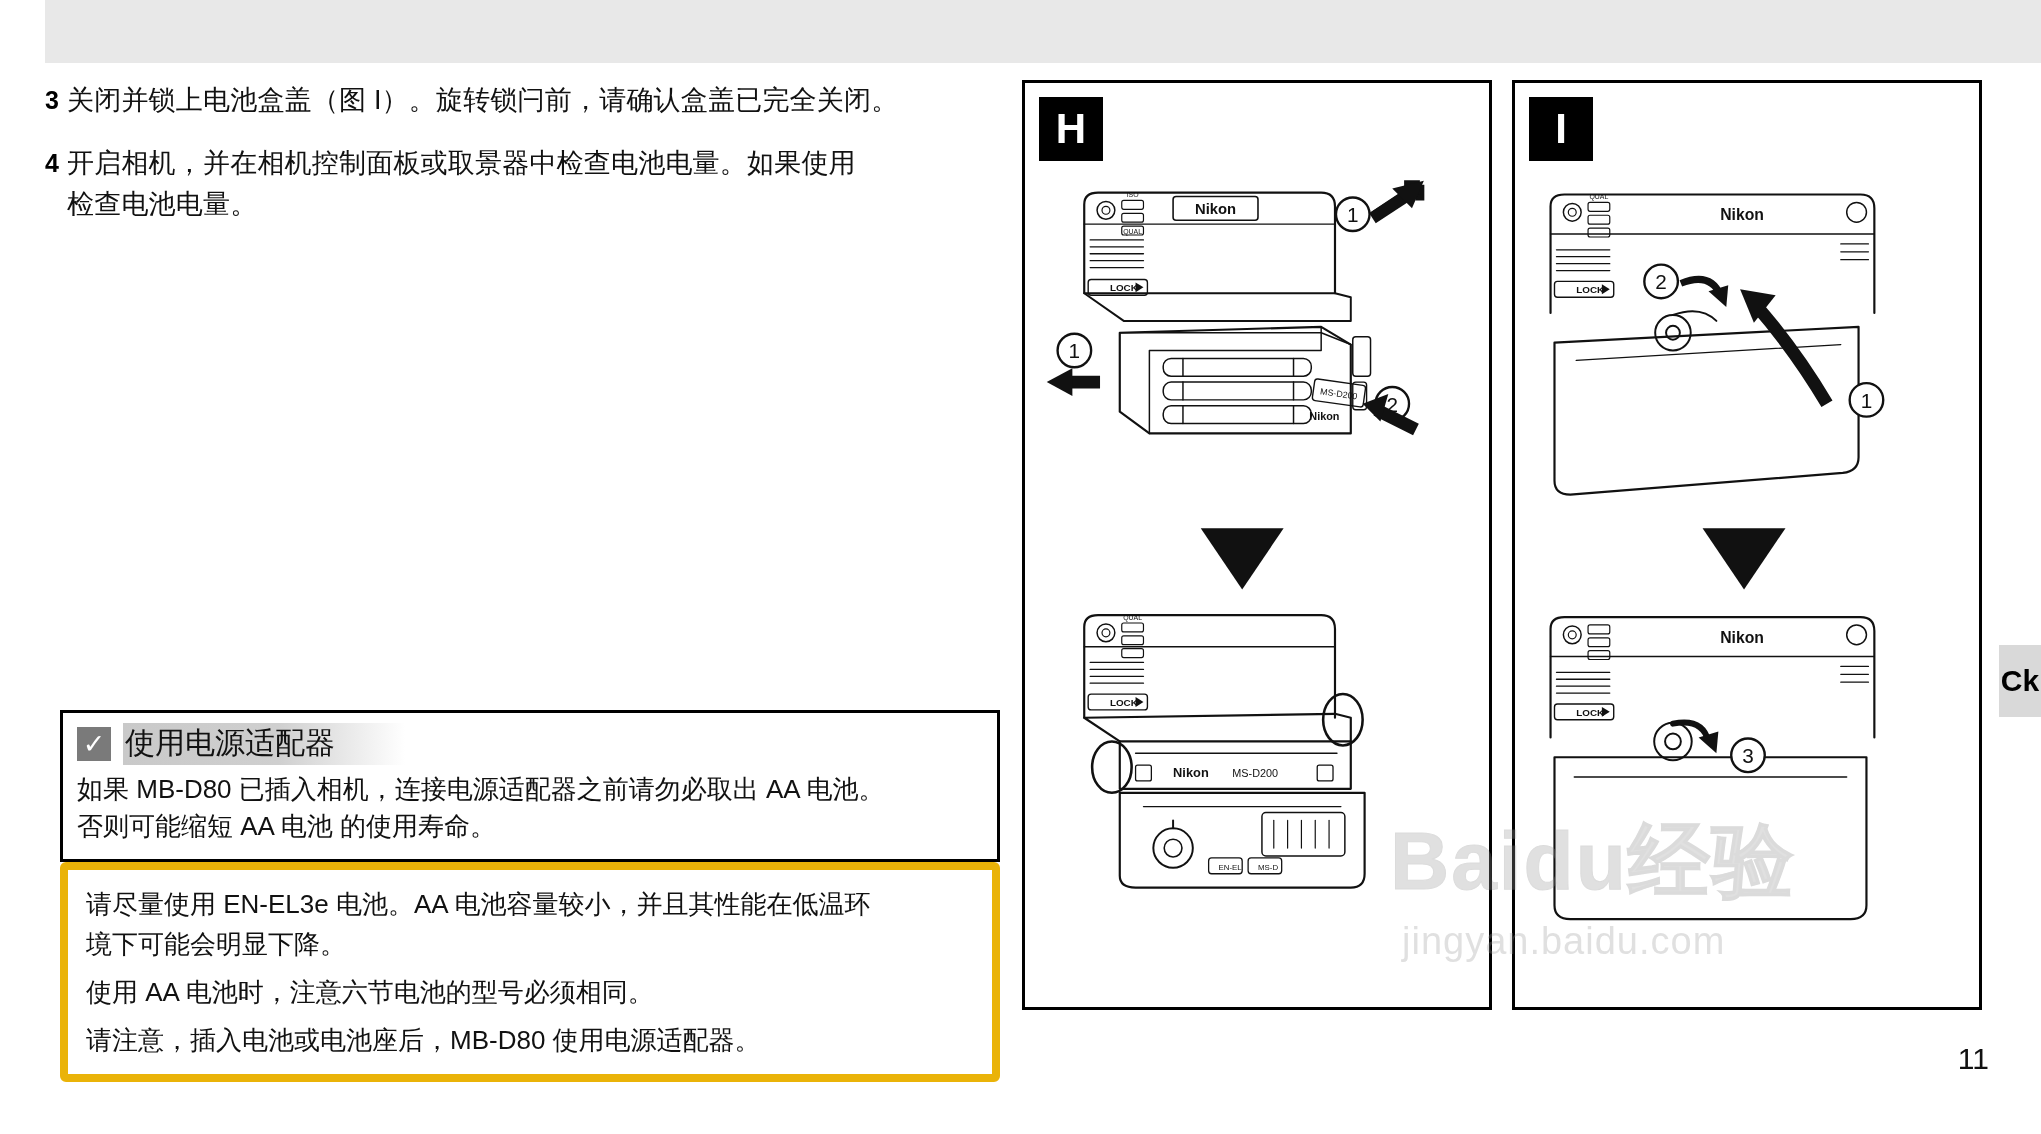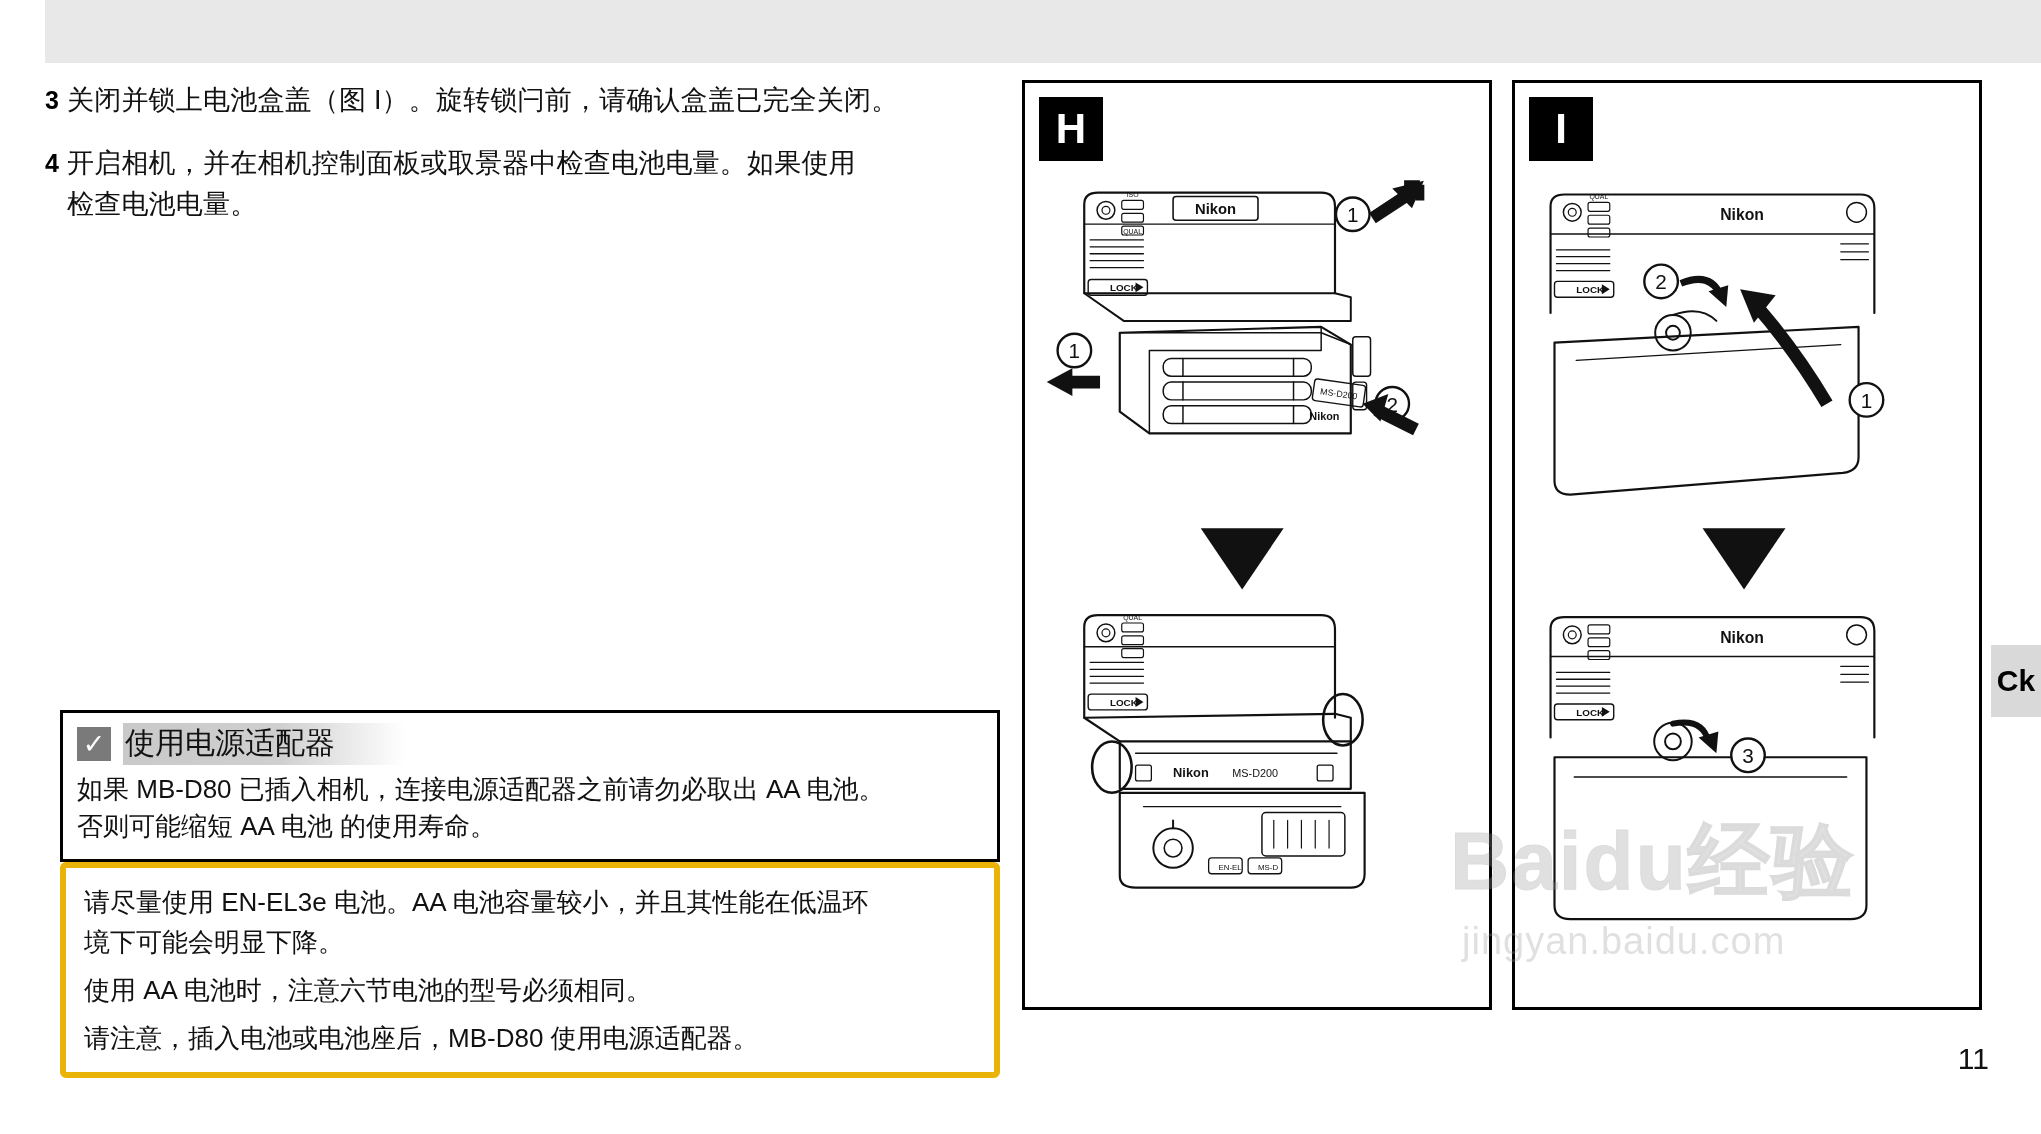--- a/index.html
+++ b/index.html
@@ -60,21 +60,21 @@
     font-size: 30px; line-height: 38px; color: #111;
     background: linear-gradient(to right, #c9c9c9 0%, #cfcfcf 55%, #ffffff 100%);
     padding: 1px 70px 3px 2px;
     display: inline-block;
   }
   .note-body { font-size: 26px; line-height: 37px; color:#111; margin-top: 6px; }
   .note-body .ln { display:block; white-space: pre; }
 
   .note-box-thin {
     position: absolute; left: 60px; top: 862px; width: 940px;
-    border: 6px solid #eab308; background:#fff;
+    border: 8px solid #eab308; background:#fff;
     padding: 14px 16px 14px 18px;
     border-radius: 6px;
   }
   .note-box-thin p { font-size: 26px; line-height: 40px; color:#111; margin-bottom: 8px; }
   .note-box-thin p:last-child { margin-bottom: 0; }
   .note-box-thin .ln { display:block; white-space: pre; }
 
   
   .panel {
     position: absolute; top: 80px; width: 470px; height: 930px;
@@ -86,33 +86,33 @@
     position: absolute; left: 14px; top: 14px;
     width: 64px; height: 64px; background: #000; color:#fff;
     font-size: 42px; font-weight: bold;
     display:flex; align-items:center; justify-content:center;
     font-family: "Liberation Sans", sans-serif;
   }
   .panel-svg { position:absolute; left:0; top:0; width:100%; height:100%; }
 
   
   .ck-tab {
-    position: absolute; right: 0; top: 645px; width: 50px; height: 72px;
+    position: absolute; right: 0; top: 645px; width: 42px; height: 72px;
     background: #d9d9d9; display:flex; align-items:center; justify-content:center;
     font-size: 30px; font-weight: bold; color:#000;
   }
   
   .page-num {
     position: absolute; right: 52px; top: 1042px;
     font-size: 30px; color: #111;
   }
 
   
   .watermark {
-    position: absolute; left: 1450px; top: 820px;
+    position: absolute; left: 1390px; top: 820px;
     pointer-events: none; opacity: .30;
   }
   .wm-main {
     font-size: 82px; font-weight: bold; color: #9a9a9a;
     letter-spacing: 2px; line-height: 1; white-space: nowrap;
     -webkit-text-stroke: 1px #8c8c8c;
   }
   .wm-sub {
     font-size: 38px; color: #9a9a9a; letter-spacing: 1px;
     margin-top: 18px; margin-left: 12px; white-space: nowrap;

